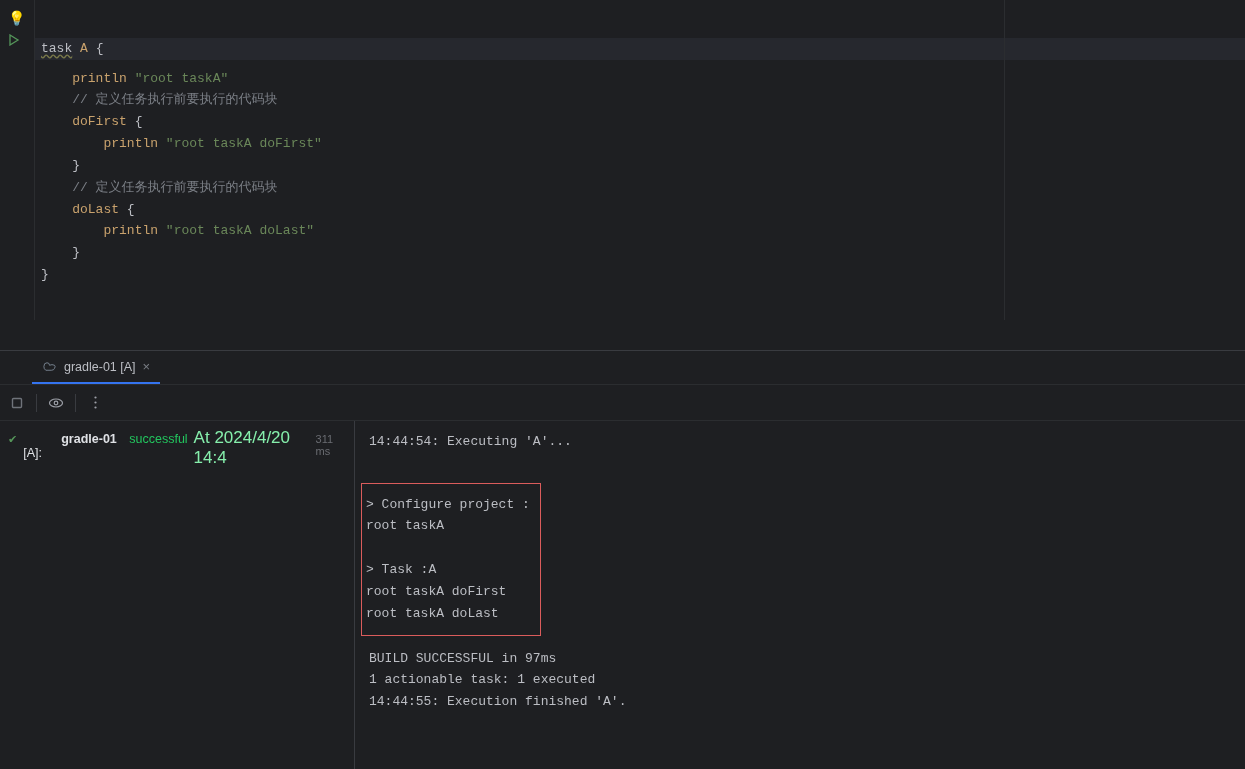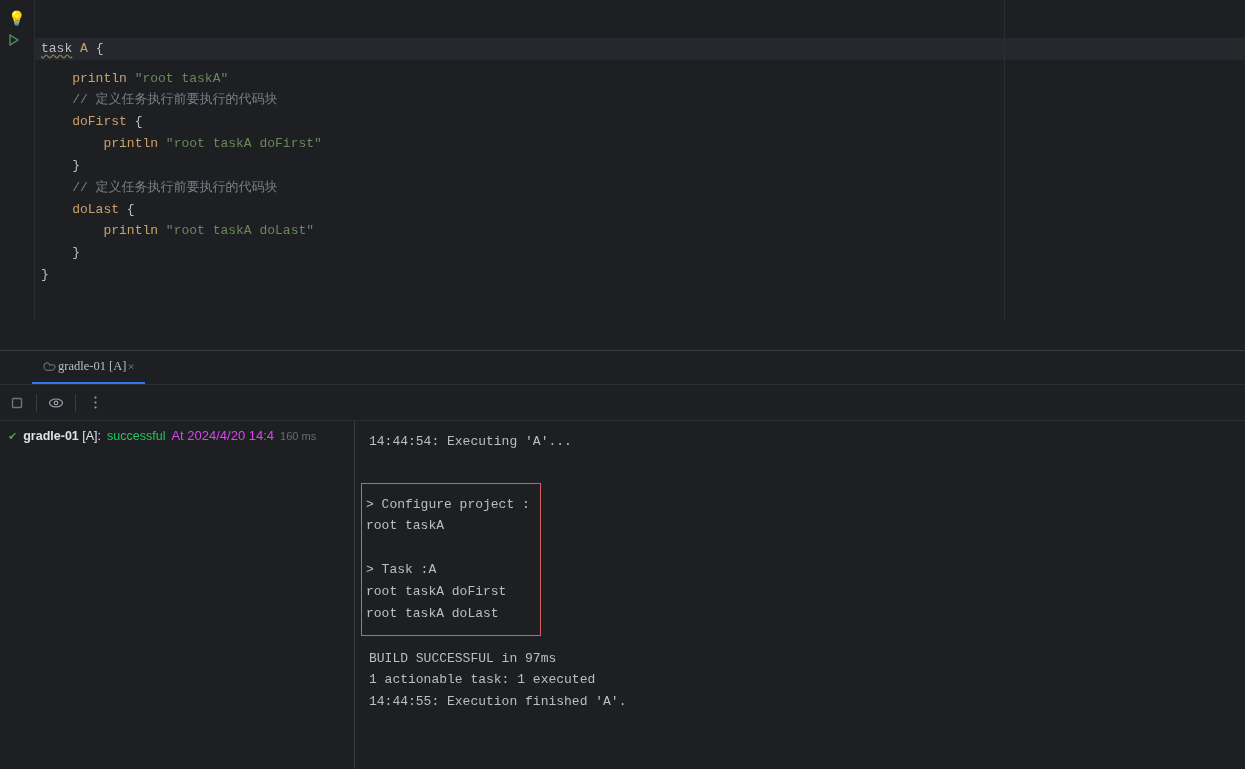--- a/index.html
+++ b/index.html
@@ -58,26 +58,26 @@
 .tab-row {
   display: flex;
   align-items: center;
   height: 34px;
   border-bottom: 1px solid #2b2d30;
   padding-left: 32px;
 }
 .tab {
   display: flex;
   align-items: center;
-  gap: 1px;
+  gap: 7px;
   padding: 0 10px;
   height: 100%;
   border-bottom: 2px solid #3574f0;
   color: #bcbec4;
-  font-family: Liberation Serif, serif;
+  font-family: Liberation Sans, sans-serif;
   font-size: 12.5px;
 }
 .tab .elephant { color: #7f8b99; font-size: 13px; }
 .tab .close { color: #7a7e85; font-size: 13px; cursor: pointer; }
 .toolbar {
   display: flex;
   align-items: center;
   gap: 4px;
   height: 36px;
   padding: 0 6px;
@@ -103,23 +103,23 @@
 .tree-item {
   display: flex;
   align-items: baseline;
   gap: 6px;
   padding: 1px 8px;
   font-family: 'Segoe UI', sans-serif;
   font-size: 12.5px;
 }
 .check { color: #55965a; font-size: 11px; }
 .tree-name { color: #dfe1e5; }
-.tree-name b { font-weight: 700; }
+.tree-name b { font-weight: 700; margin-left: 38px; }
 .tree-status { color: #22c55e; }
-.tree-time { color: #d946ef; font-size: 13px; }
+.tree-time { color: #86efac; font-size: 17px; }
 .tree-ms { color: #6a6c72; font-size: 11px; }
 .console {
   flex: 1;
   padding: 10px 14px;
   line-height: 1.68;
   white-space: pre;
   color: #bcbec4;
   overflow: auto;
 }
 .hlbox {
@@ -197,21 +197,21 @@
     </div>
   </div>
 
   <div class="panel-body">
     <div class="tree-pane">
       <div class="tree-item">
         <span class="check">✔</span>
         <span class="tree-name"><b>gradle-01</b><span> [A]:</span></span>
         <span class="tree-status">successful</span>
         <span class="tree-time">At 2024/4/20 14:4</span>
-        <span class="tree-ms">160 ms</span>
+        <span class="tree-ms">311 ms</span>
       </div>
     </div>
     <div class="console"><span>14:44:54: Executing 'A'...
 </span>
 <div class="hlbox"><span>&gt; Configure project :
 root taskA
 
 &gt; Task :A
 root taskA doFirst
 root taskA doLast</span></div><span>

